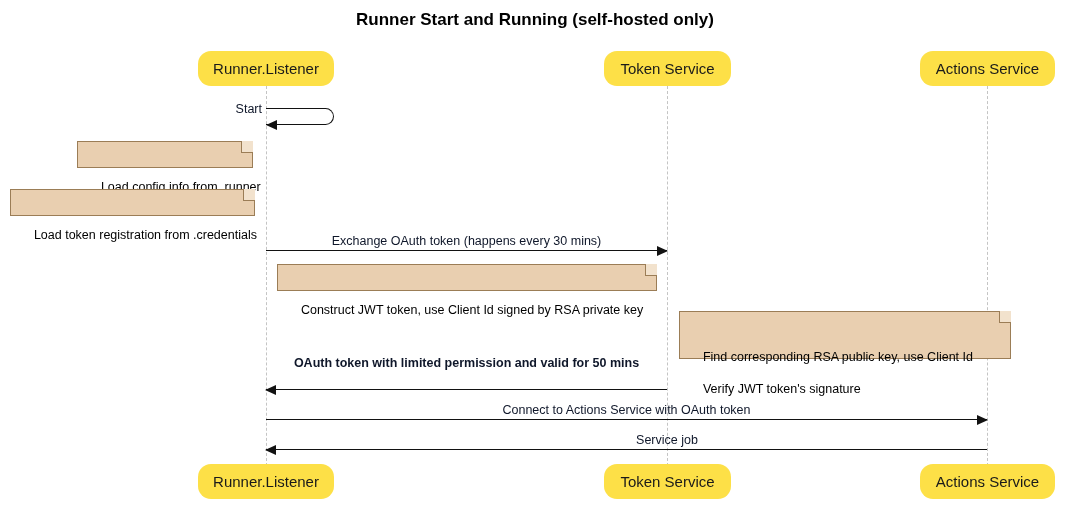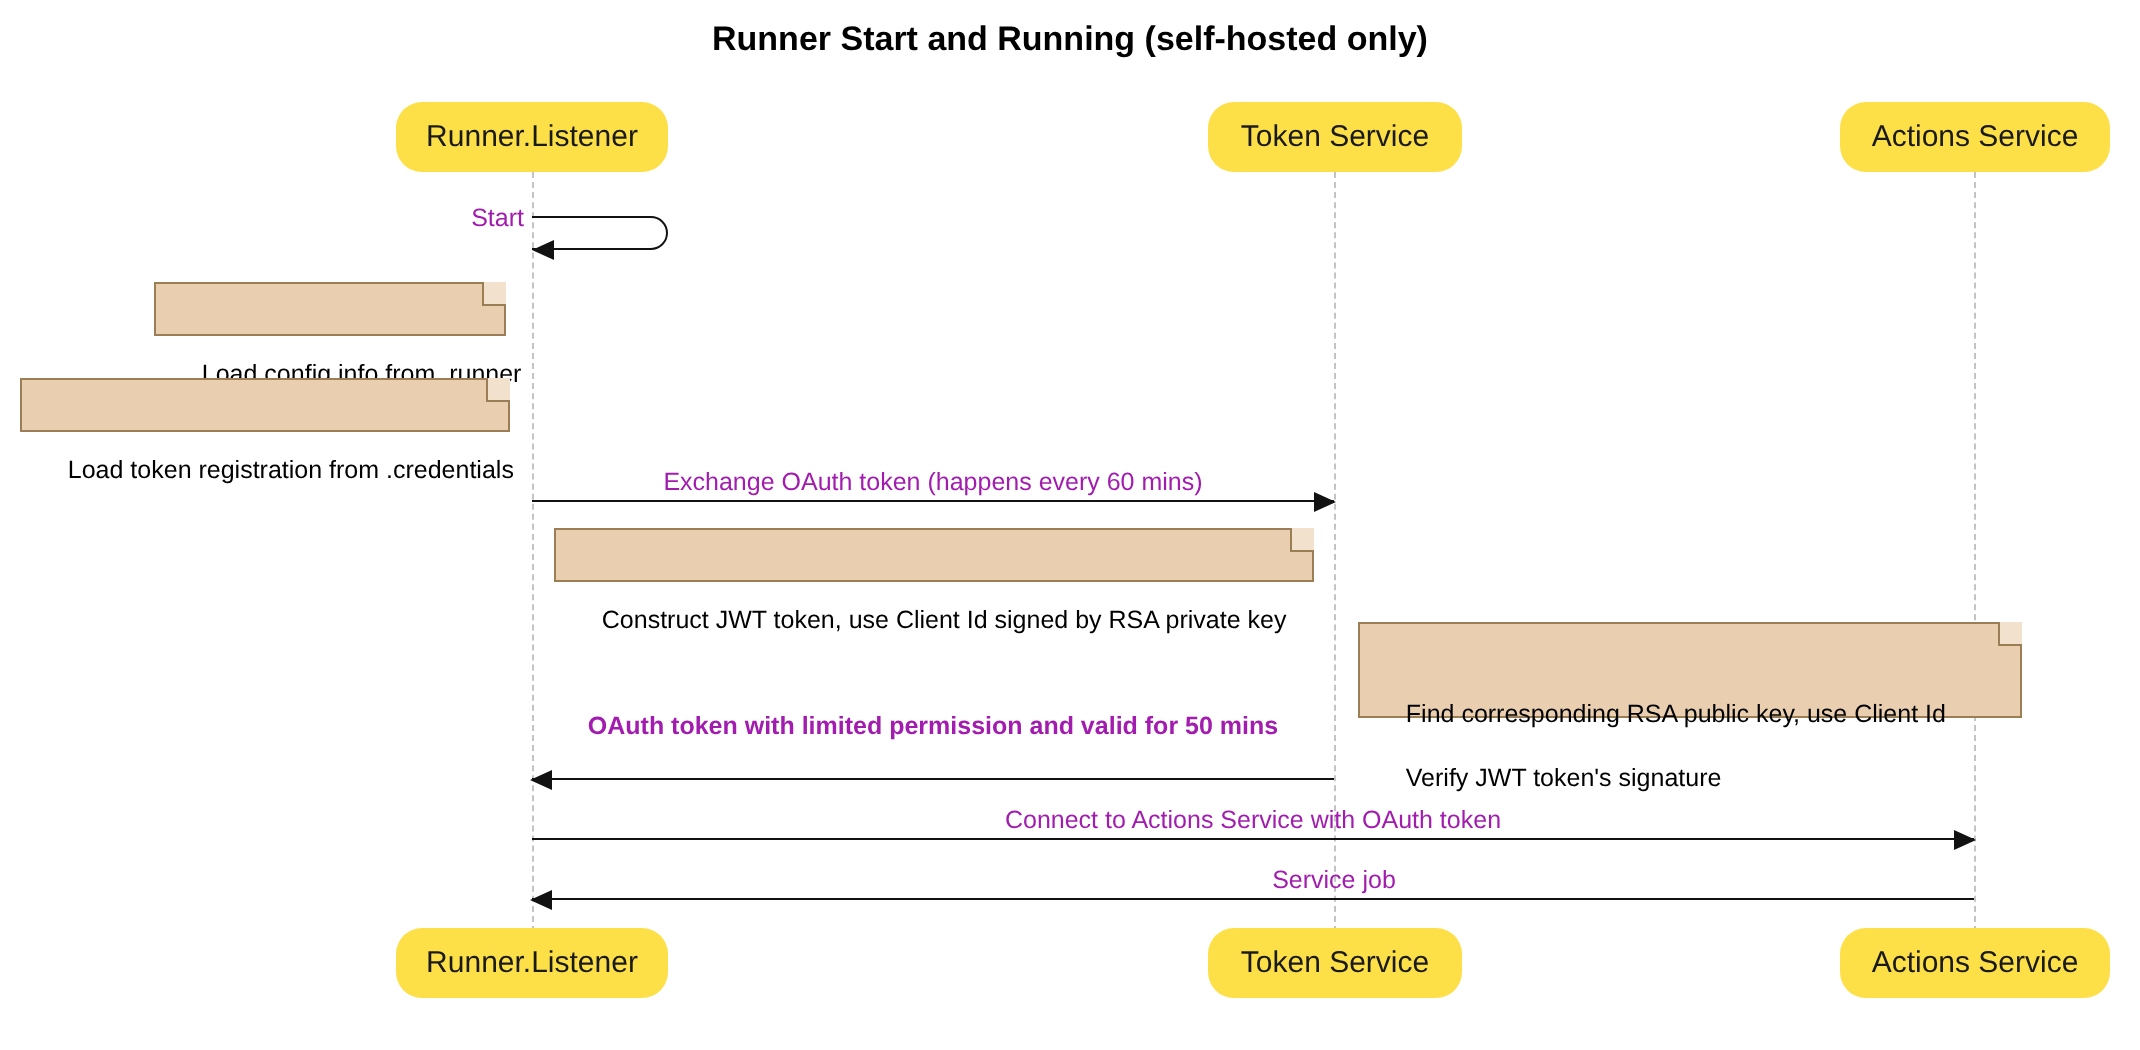--- a/index.html
+++ b/index.html
@@ -95,21 +95,21 @@
     right: -1px;
     border-left: 11px solid #121212;
   }
   .arrowhead.left {
     left: -1px;
     border-right: 11px solid #121212;
   }
   .msg-label {
     position: absolute;
     font-size: 12.5px;
-    color: #a21caf;
+    color: #0f172a;
     white-space: nowrap;
     text-align: center;
   }
 
   
   .selfmsg {
     position: absolute;
     box-sizing: border-box;
     border: 1.4px solid #121212;
     border-left: none;
@@ -147,21 +147,21 @@
   <div class="note" style="left:77px; top:141px; width:176px; height:27px;">
     <span class="fold"></span>
     <span>Load config info from .runner</span>
   </div>
 
   <div class="note" style="left:10px; top:189px; width:245px; height:27px;">
     <span class="fold"></span>
     <span>Load token registration from .credentials</span>
   </div>
 
-  <div class="msg-label" style="left:266px; top:234px; width:401px;">Exchange OAuth token (happens every 60 mins)</div>
+  <div class="msg-label" style="left:266px; top:234px; width:401px;">Exchange OAuth token (happens every 30 mins)</div>
   <div class="msg" style="left:266px; top:250px; width:401px;">
     <span class="arrowhead right"></span>
   </div>
 
   <div class="note" style="left:277px; top:264px; width:380px; height:27px;">
     <span class="fold"></span>
     <span>Construct JWT token, use Client Id signed by RSA private key</span>
   </div>
 
   <div class="note" style="left:679px; top:311px; width:332px; height:48px;">

